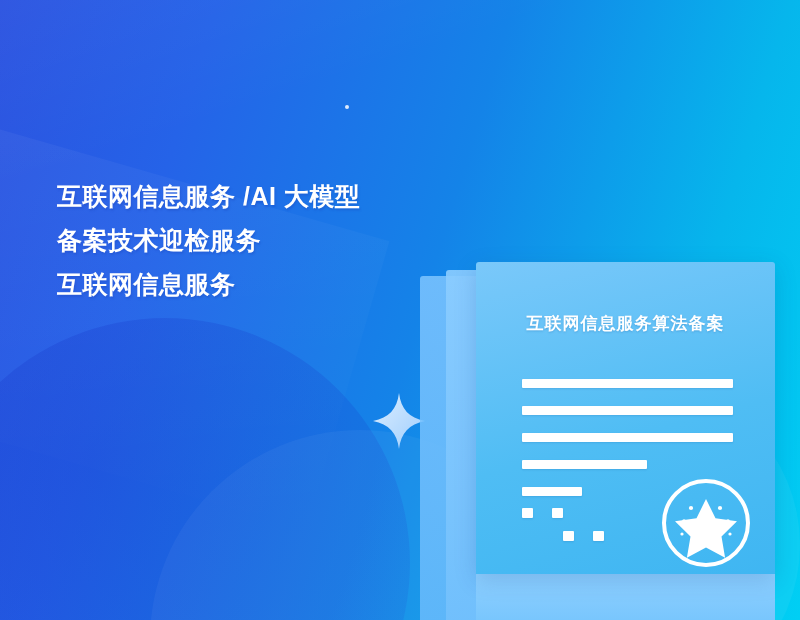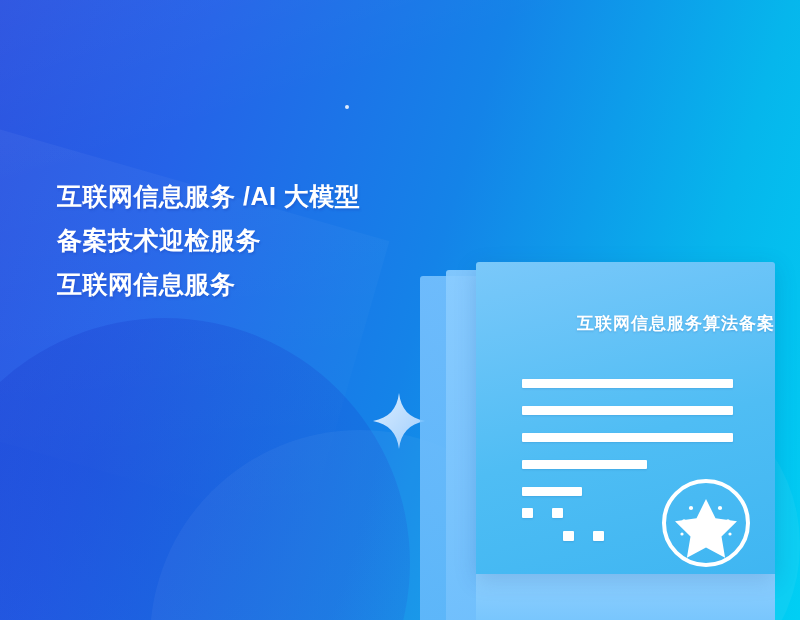--- a/index.html
+++ b/index.html
@@ -70,21 +70,21 @@
     background:linear-gradient(160deg,#8ccdff,#6cbdfc);
     border-radius:3px 3px 0 0;opacity:.9;
   }
   .card-front{
     position:absolute;left:476px;top:262px;width:299px;height:312px;
     background:linear-gradient(165deg,#7ac8fa 0%,#4fbdf4 55%,#3fb6f2 100%);
     border-radius:3px 3px 0 0;
     box-shadow:0 6px 22px rgba(10,60,140,.18);
   }
   .card-title{
-    position:absolute;left:0;top:50px;width:299px;text-align:right;
+    position:absolute;left:0;top:50px;width:299px;text-align:center;
     font-size:17px;font-weight:bold;color:#ffffff;letter-spacing:1px;
     text-shadow:0 1px 2px rgba(30,110,180,.35);
   }
   .doc-lines{position:absolute;left:46px;top:117px;width:215px;}
   .doc-line{
     height:9px;background:#ffffff;border-radius:1px;margin-bottom:18px;
     box-shadow:0 1px 2px rgba(20,90,160,.18);
   }
   .doc-line.w-full{width:211px;}
   .doc-line.w-mid{width:125px;}

